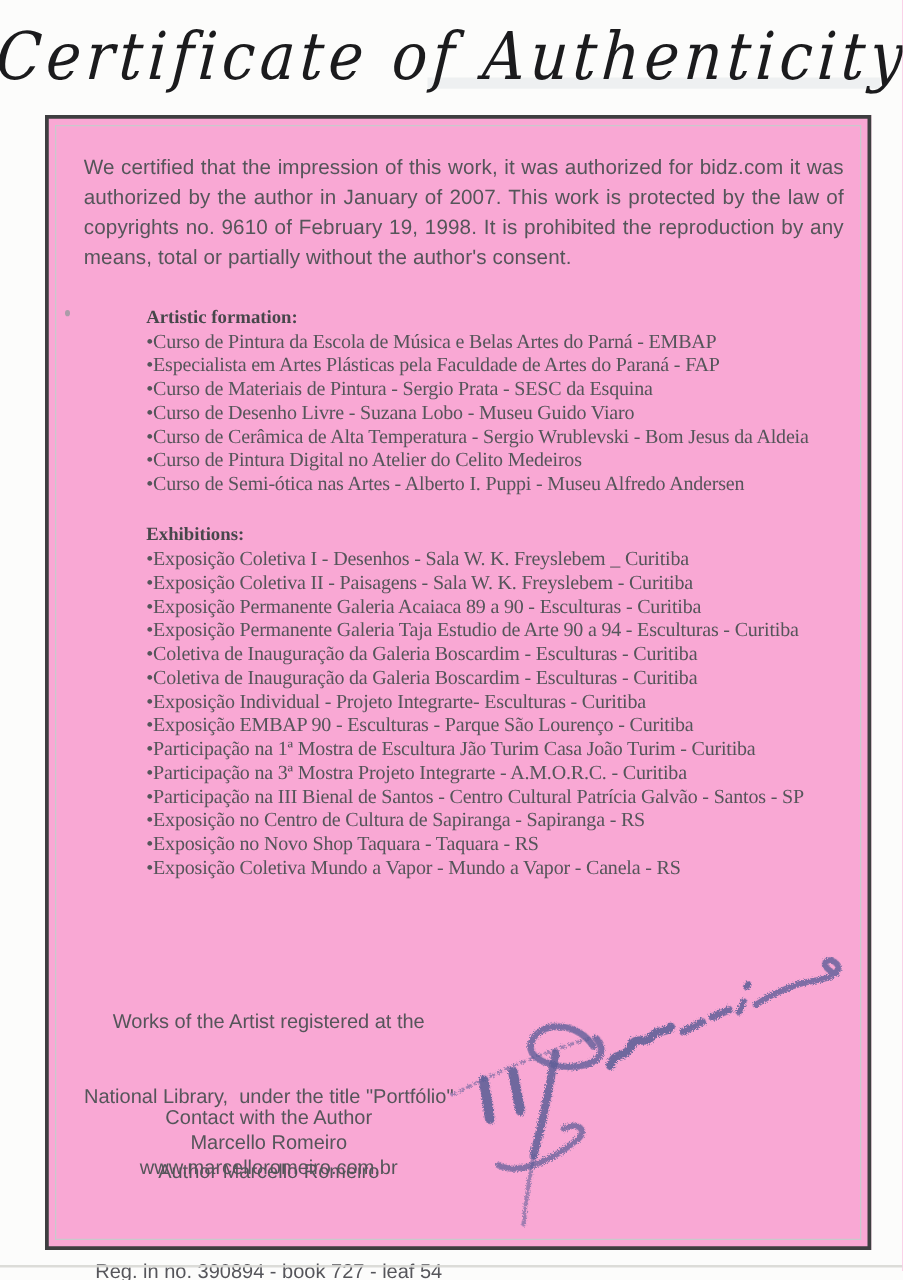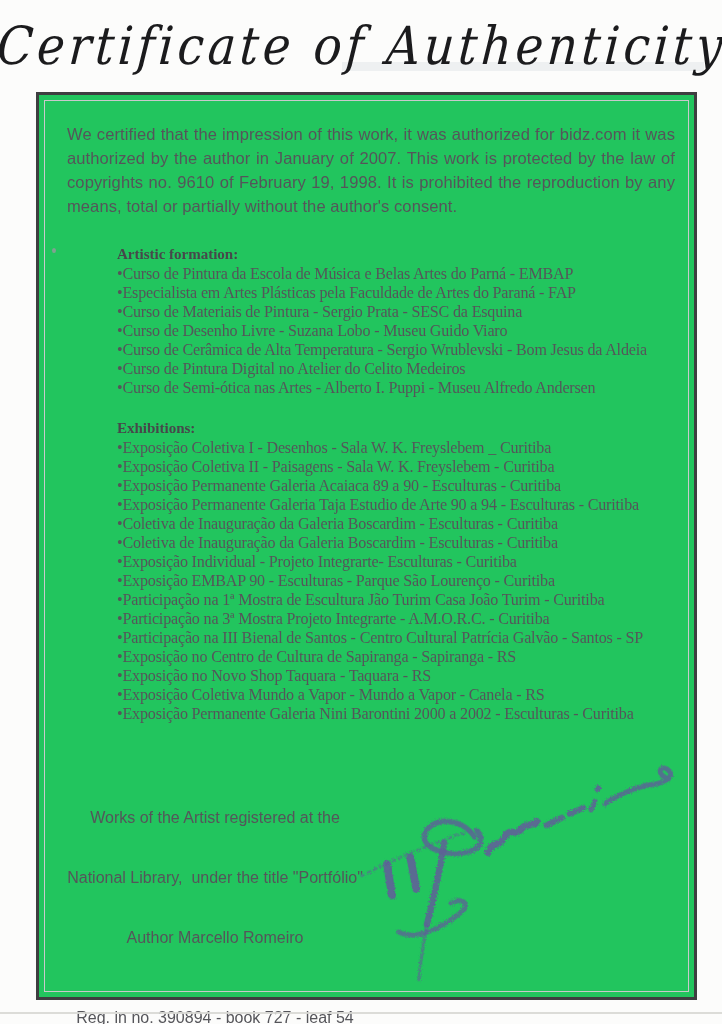--- a/index.html
+++ b/index.html
@@ -32,21 +32,21 @@
     transform:skewX(-4deg) scaleY(1.12);
     transform-origin:center top;
     padding-top:8px;
     white-space:nowrap;
   }
 
   
   .box {
     position:absolute; left:36px; top:92px; width:661px; height:908px;
     border:3px solid #3e3e40;
-    background:#22c55e;
+    background:#f9a8d4;
   }
   .inner-line {
     position:absolute; inset:5px;
     border:1px solid #c9c9cc;
     pointer-events:none;
   }
 
   .intro {
     position:absolute; left:28px; top:27px; width:608px;
     font-size:16.5px; line-height:1.46;
@@ -134,31 +134,35 @@
           <div class="bullet-item">•Coletiva de Inauguração da Galeria Boscardim - Esculturas - Curitiba</div>
           <div class="bullet-item">•Coletiva de Inauguração da Galeria Boscardim - Esculturas - Curitiba</div>
           <div class="bullet-item">•Exposição Individual - Projeto Integrarte- Esculturas - Curitiba</div>
           <div class="bullet-item">•Exposição EMBAP 90 - Esculturas - Parque São Lourenço - Curitiba</div>
           <div class="bullet-item">•Participação na 1ª Mostra de Escultura Jão Turim Casa João Turim - Curitiba</div>
           <div class="bullet-item">•Participação na 3ª Mostra Projeto Integrarte - A.M.O.R.C. - Curitiba</div>
           <div class="bullet-item">•Participação na III Bienal de Santos - Centro Cultural Patrícia Galvão - Santos - SP</div>
           <div class="bullet-item">•Exposição no Centro de Cultura de Sapiranga - Sapiranga - RS</div>
           <div class="bullet-item">•Exposição no Novo Shop Taquara - Taquara - RS</div>
           <div class="bullet-item">•Exposição Coletiva Mundo a Vapor - Mundo a Vapor - Canela - RS</div>
-          <div class="bullet-item">•Exposição Permanente Galeria Nini Barontini 2000 a 2002 - Esculturas - Curitiba</div>
         </div>
     </section>
 
     <div class="registration">
       <div>Works of the Artist registered at the</div>
       <div>National Library,  under the title "Portfólio"</div>
       <div>Author Marcello Romeiro</div>
       <div class="reg-number">Reg. in no. 390894 - book 727 - leaf 54</div>
     </div>
 
+    <div class="contact">
+      <div>Contact with the Author</div>
+      <div>Marcello Romeiro</div>
+      <div>www.marcelloromeiro.com.br</div>
+    </div>
 
     <svg class="signature" viewBox="0 0 350 230" xmlns="http://www.w3.org/2000/svg" aria-hidden="true">
       <defs>
         <filter id="rough" x="-10%" y="-10%" width="120%" height="120%">
           <feTurbulence type="fractalNoise" baseFrequency="0.85" numOctaves="2" result="n"></feTurbulence>
           <feDisplacementMap in="SourceGraphic" in2="n" scale="4"></feDisplacementMap>
         </filter>
       </defs>
       <g fill="none" stroke="#5f5f98" stroke-linecap="round" filter="url(#rough)">
         <path d="M8,120 C35,106 78,86 126,72" stroke-width="2.5" stroke-dasharray="3 4" opacity=".6"></path>

